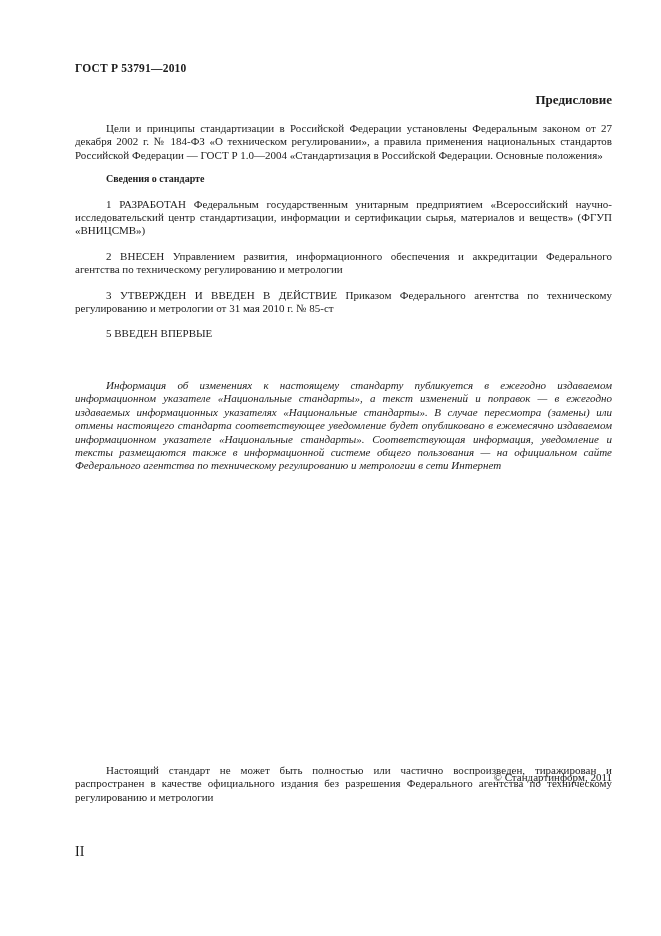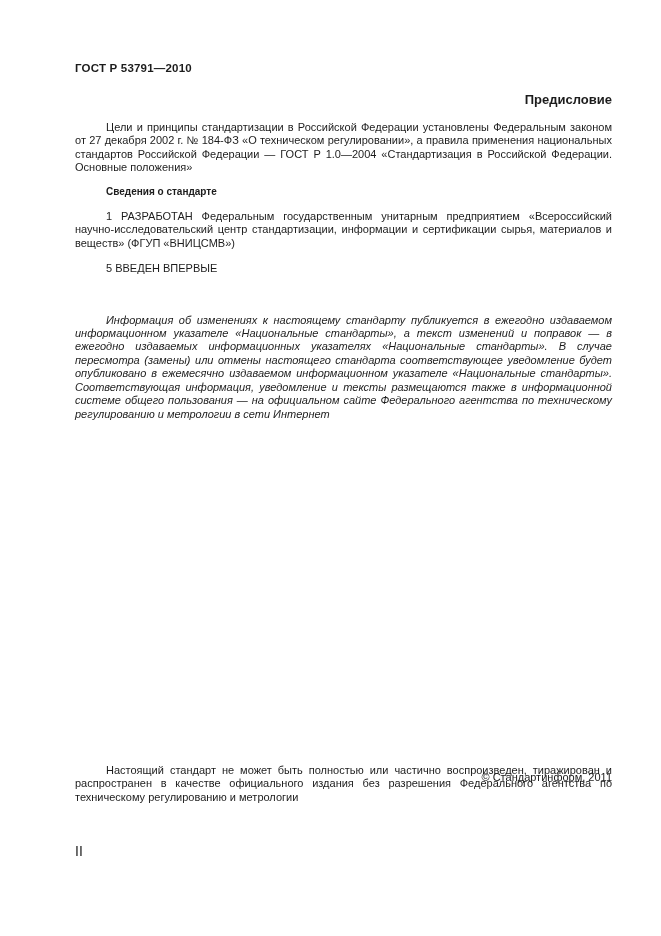--- a/index.html
+++ b/index.html
@@ -5,21 +5,21 @@
     html, body {
       margin: 0;
       padding: 0;
       background: #ffffff;
     }
     .page {
       position: relative;
       width: 661px;
       height: 936px;
       background: #ffffff;
-      font-family: Liberation Sans, sans-serif;
+      font-family: Liberation Serif, serif;
       color: #1c1c1c;
       overflow: hidden;
     }
     .content {
       position: absolute;
       left: 75px;
       top: 0;
       width: 537px;
     }
     .doc-code {
@@ -90,21 +90,23 @@
     <div class="doc-code">ГОСТ Р 53791—2010</div>
 
     <h1 class="title">Предисловие</h1>
 
     <p class="para intro">Цели и принципы стандартизации в Российской Федерации установлены Федеральным законом от 27 декабря 2002 г. № 184-ФЗ «О техническом регулировании», а правила применения национальных стандартов Российской Федерации — ГОСТ Р 1.0—2004 «Стандартизация в Российской Федерации. Основные положения»</p>
 
     <h2 class="subheading">Сведения о стандарте</h2>
 
     <p class="para item">1  РАЗРАБОТАН Федеральным государственным унитарным предприятием «Всероссийский научно-исследовательский центр стандартизации, информации и сертификации сырья, материалов и веществ» (ФГУП «ВНИЦСМВ»)</p>
 
+    <p class="para item">2  ВНЕСЕН Управлением развития, информационного обеспечения и аккредитации Федерального агентства по техническому регулированию и метрологии</p>
 
+    <p class="para item">3  УТВЕРЖДЕН И ВВЕДЕН В ДЕЙСТВИЕ Приказом Федерального агентства по техническому регулированию и метрологии от 31 мая 2010 г. № 85-ст</p>
 
     <p class="para item">5  ВВЕДЕН ВПЕРВЫЕ</p>
 
     <p class="para note">Информация об изменениях к настоящему стандарту публикуется в ежегодно издаваемом информационном указателе «Национальные стандарты», а текст изменений и поправок — в ежегодно издаваемых информационных указателях «Национальные стандарты». В случае пересмотра (замены) или отмены настоящего стандарта соответствующее уведомление будет опубликовано в ежемесячно издаваемом информационном указателе «Национальные стандарты». Соответствующая информация, уведомление и тексты размещаются также в информационной системе общего пользования — на официальном сайте Федерального агентства по техническому регулированию и метрологии в сети Интернет</p>
 
   </div>
 
   <div class="copyright">©  Стандартинформ, 2011</div>
 
   <p class="para notice">Настоящий стандарт не может быть полностью или частично воспроизведен, тиражирован и распространен в качестве официального издания без разрешения Федерального агентства по техническому регулированию и метрологии</p>

